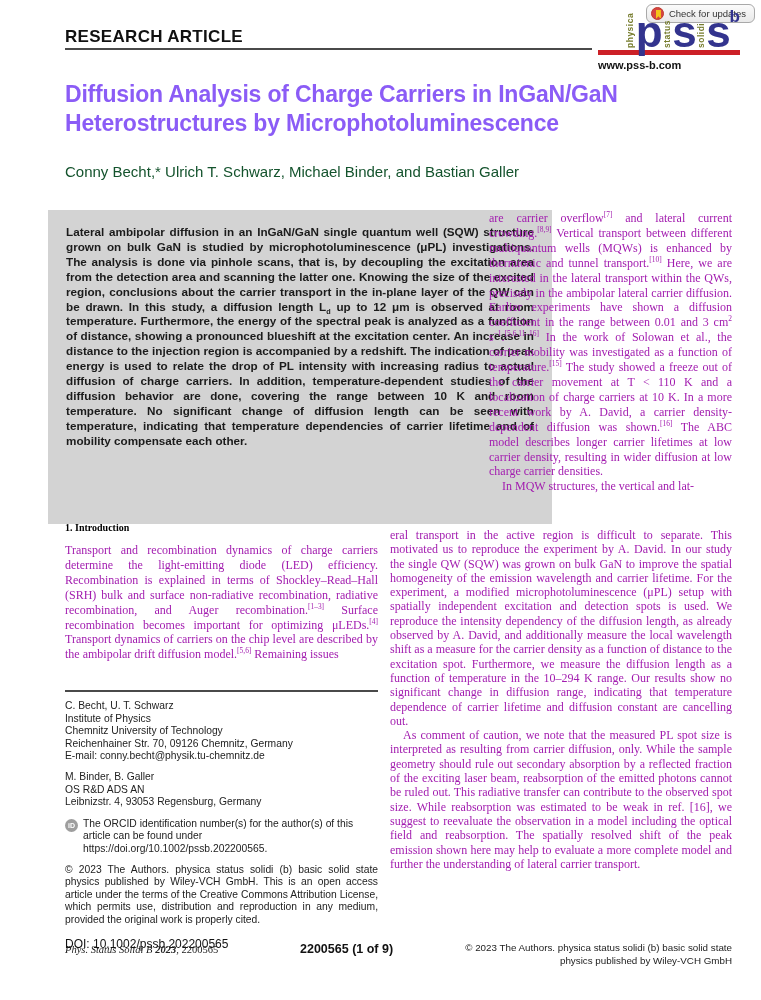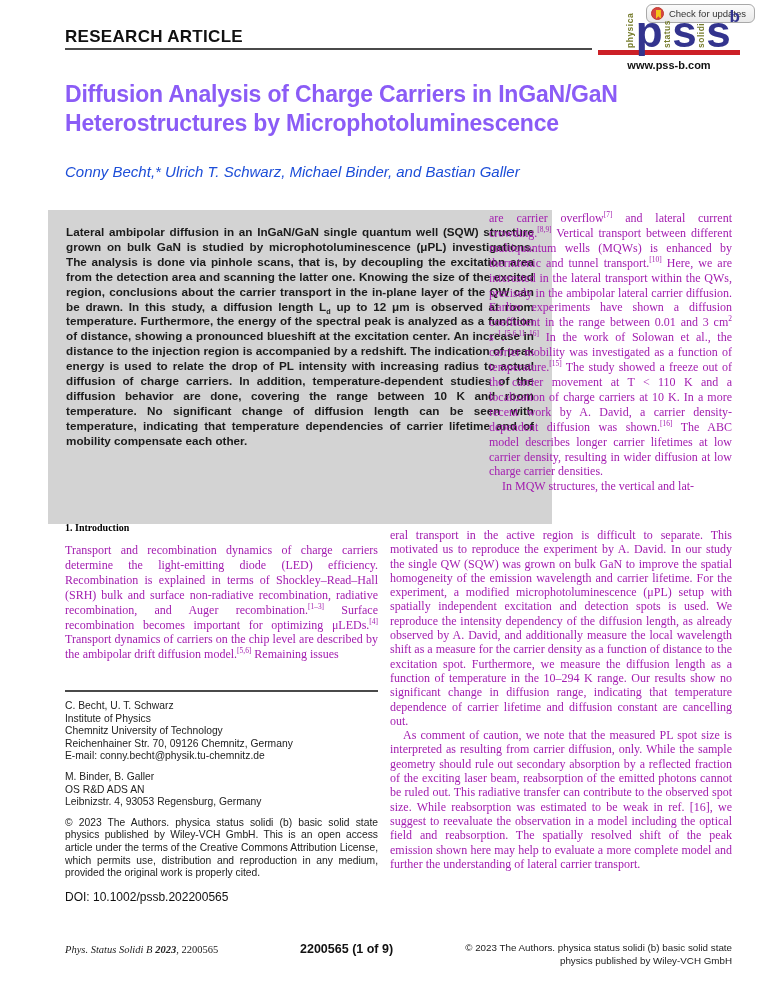--- a/index.html
+++ b/index.html
@@ -35,31 +35,31 @@
   .logo { position:absolute; top:6px; right:21px; width:142px; font-family:"Liberation Sans",sans-serif; }
   .logo-row { display:flex; align-items:flex-end; justify-content:flex-end; height:42px; }
   .logo-big { font-weight:bold; font-size:44px; line-height:.72; color:#33348e; letter-spacing:-1px; }
   .logo-vert {
     writing-mode:vertical-rl; transform:rotate(180deg);
     font-size:8.5px; font-weight:bold; color:#767c2d; letter-spacing:.5px;
     line-height:1; margin:0 1px; height:38px; text-align:left;
   }
   .logo-sup { font-weight:bold; font-size:17px; color:#33348e; line-height:1; align-self:flex-start; margin-top:2px; }
   .logo-bar { height:5px; background:#cc2027; margin-top:2px; }
-  .logo-site { text-align:center; font-weight:bold; font-size:11px; color:#111; margin-top:4px; }
+  .logo-site { text-align:left; font-weight:bold; font-size:11px; color:#111; margin-top:4px; }
   
   .title {
     position:absolute; top:80px; left:65px; width:640px;
     font-family:"Liberation Sans",sans-serif; font-weight:bold;
     font-size:23px; line-height:1.28; color:#8b5cf6; letter-spacing:-.2px;
   }
   .authors {
     position:absolute; top:163px; left:65px; width:640px;
-    font-family:"Liberation Sans",sans-serif; font-style:italic;
-    font-size:15px; color:#1d4ed8;
+    font-family:"Liberation Sans",sans-serif; 
+    font-size:15px; color:#14532d;
   }
   
   .abstract-box {
     position:absolute; top:210px; left:48px; width:504px; height:314px;
     background:#d3d3d3; padding:15px 18px; overflow:hidden;
   }
   .abstract-box p {
     font-family:"Liberation Sans",sans-serif; font-weight:bold;
     font-size:11.7px; line-height:14.9px; text-align:justify; color:#1b1b1b;
   }
@@ -161,20 +161,24 @@
       <div class="fn-line">Institute of Physics</div>
       <div class="fn-line">Chemnitz University of Technology</div>
       <div class="fn-line">Reichenhainer Str. 70, 09126 Chemnitz, Germany</div>
       <div class="fn-line">E-mail: conny.becht@physik.tu-chemnitz.de</div>
     </div>
     <div class="fn-group">
       <div class="fn-line">M. Binder, B. Galler</div>
       <div class="fn-line">OS R&amp;D ADS AN</div>
       <div class="fn-line">Leibnizstr. 4, 93053 Regensburg, Germany</div>
     </div>
+    <div class="orcid-row">
+      <span class="orcid-icon">iD</span>
+      <span class="orcid-text">The ORCID identification number(s) for the author(s) of this article can be found under https://doi.org/10.1002/pssb.202200565.</span>
+    </div>
     <p class="fn-license">© 2023 The Authors. physica status solidi (b) basic solid state physics published by Wiley-VCH GmbH. This is an open access article under the terms of the Creative Commons Attribution License, which permits use, distribution and reproduction in any medium, provided the original work is properly cited.</p>
     <div class="fn-doi">DOI: 10.1002/pssb.202200565</div>
   </div>
 
   <div class="footer-left">
     <span class="it">Phys. Status Solidi B</span>
     <span class="it bd">2023</span><span>, 2200565</span>
   </div>
   <div class="footer-center">2200565 (1 of 9)</div>
   <div class="footer-right">© 2023 The Authors. physica status solidi (b) basic solid state physics published by Wiley-VCH GmbH</div>

